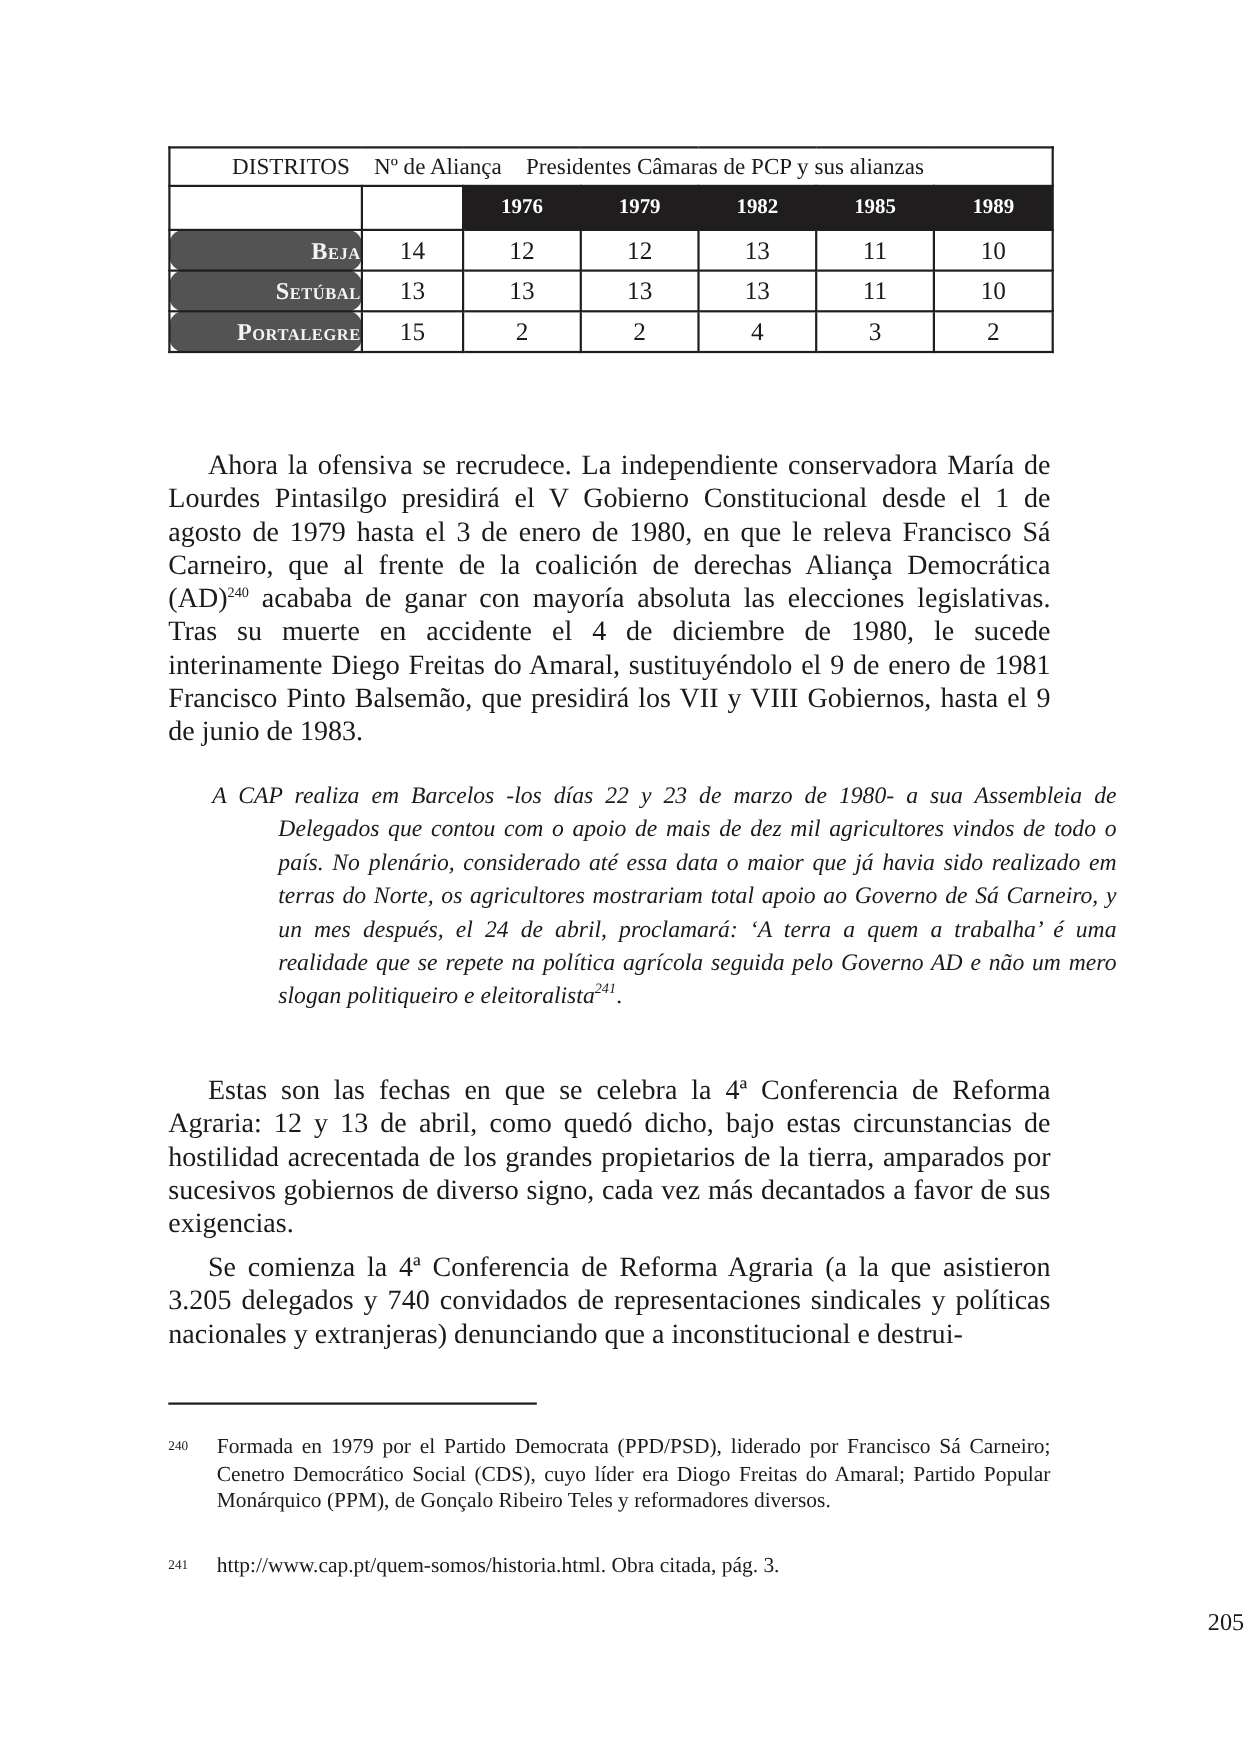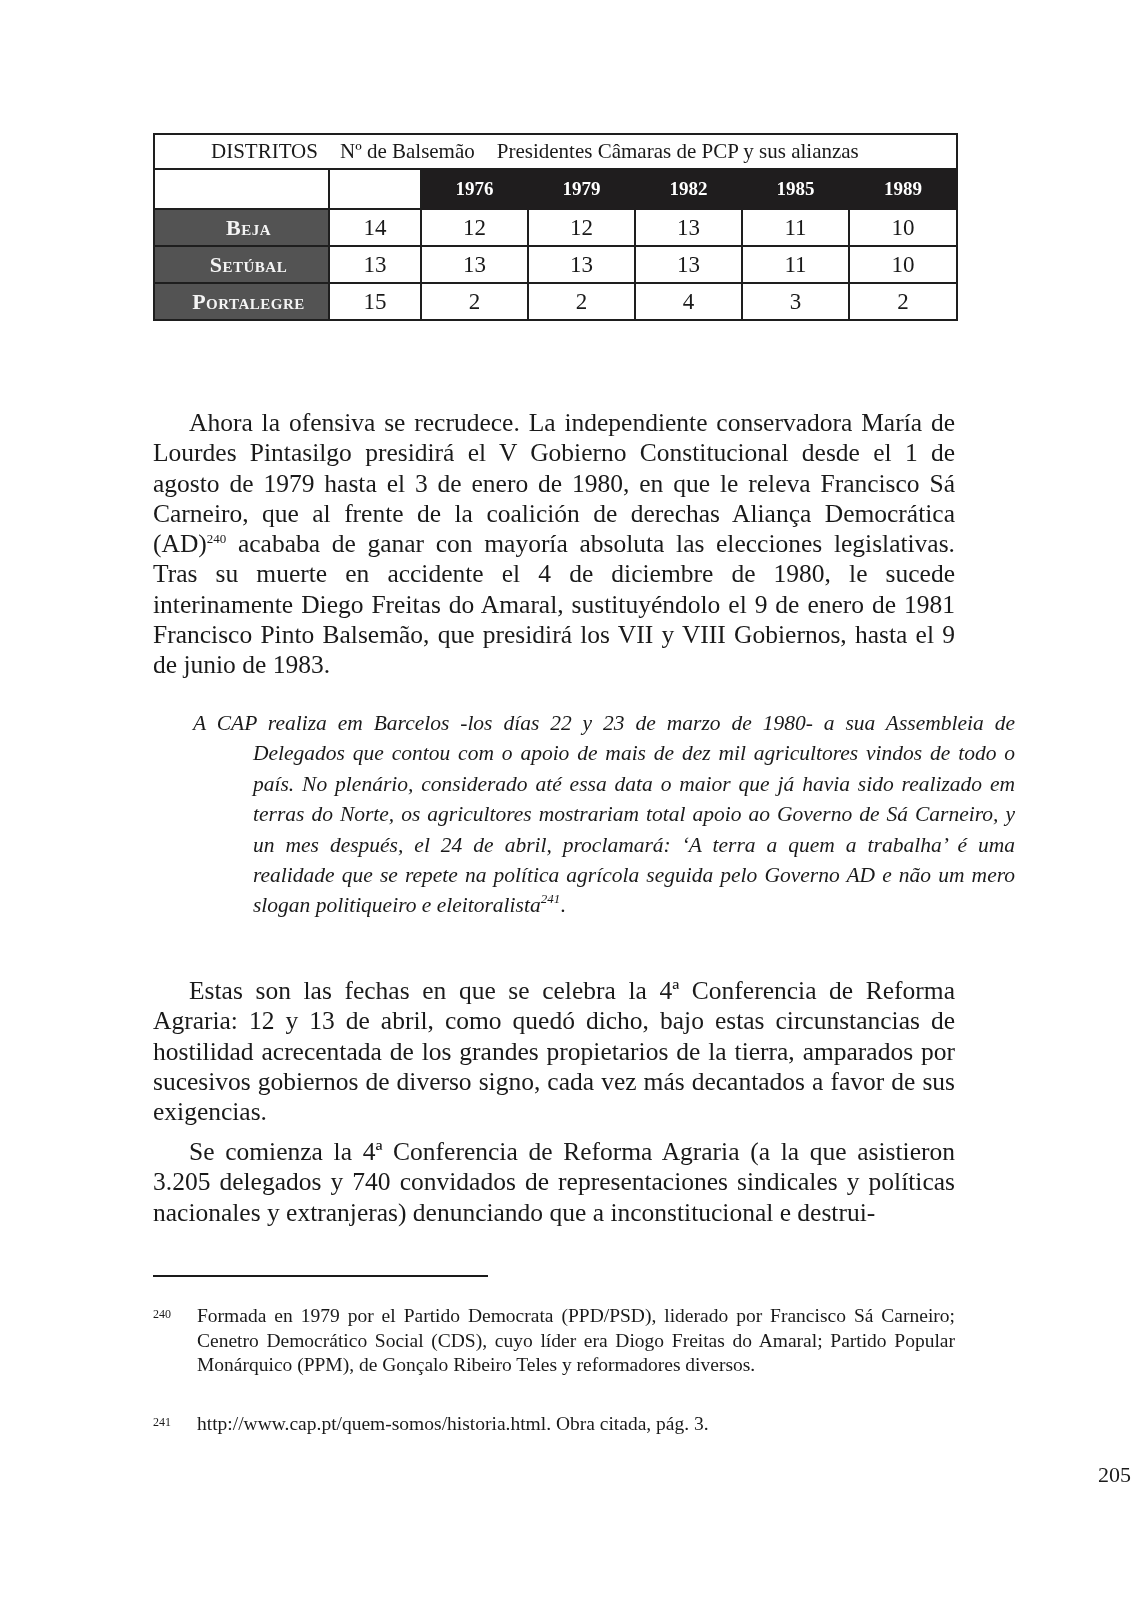--- a/index.html
+++ b/index.html
@@ -8,22 +8,22 @@
 
   
   .tbl { position: absolute; left: 153px; top: 133px; width: 803px;
          border-collapse: collapse; table-layout: fixed; font-size: 23px; }
   .tbl td { border: 2px solid #1e1e1e; padding: 0; text-align: center; height: 35px; line-height: 35px; }
   .tbl .title-cell { text-align: left; padding-left: 56px; font-size: 21px; height: 33px; line-height: 33px; }
   .tbl .title-cell span { margin-right: 22px; }
   .tbl .blank { background: #fff; height: 38px; }
   .tbl .year { background: #1f1d1e; color: #fff; font-weight: bold; font-size: 19px;
                border-color: #1f1d1e; height: 38px; line-height: 38px; }
-  .tbl .dist { background: #535353; color: #f4f4f4; font-weight: bold; text-align: center;
-               padding-left: 14px; font-variant: small-caps; font-size: 22px; letter-spacing: 0.5px; }
+  .tbl .dist { background: #535353; color: #f4f4f4; font-weight: bold; text-align: right;
+               padding-left: 14px; font-variant: small-caps; font-size: 22px; letter-spacing: 0.5px; border-radius: 13px; }
   .tbl .num { font-size: 23px; }
 
   
   .para { position: absolute; left: 153px; width: 802px; font-size: 25.5px; line-height: 30.3px;
           text-align: justify; margin: 0; }
   .para .indent { display: inline-block; width: 36px; }
   .quote { position: absolute; left: 193px; width: 762px; font-size: 21.5px; line-height: 30.4px;
            font-style: italic; text-align: justify; margin: 0; padding-left: 60px; text-indent: -60px; }
   sup { font-size: 13px; line-height: 0; vertical-align: 9px; }
   .it { }
@@ -44,21 +44,21 @@
     <col style="width:175px">
       <col style="width:92px">
       <col style="width:107px">
       <col style="width:107px">
       <col style="width:107px">
       <col style="width:107px">
       <col style="width:108px">
   </colgroup>
   <tbody>
       <tr>
-    <td colspan="7" class="title-cell"><span>DISTRITOS</span><span>Nº de Balsemão</span><span>Presidentes Câmaras de PCP y sus alianzas</span></td>
+    <td colspan="7" class="title-cell"><span>DISTRITOS</span><span>Nº de Aliança</span><span>Presidentes Câmaras de PCP y sus alianzas</span></td>
   </tr>
   <tr>
     <td class="blank"></td>
     <td class="blank"></td>
     <td class="year">1976</td>
     <td class="year">1979</td>
     <td class="year">1982</td>
     <td class="year">1985</td>
     <td class="year">1989</td>
   </tr>

